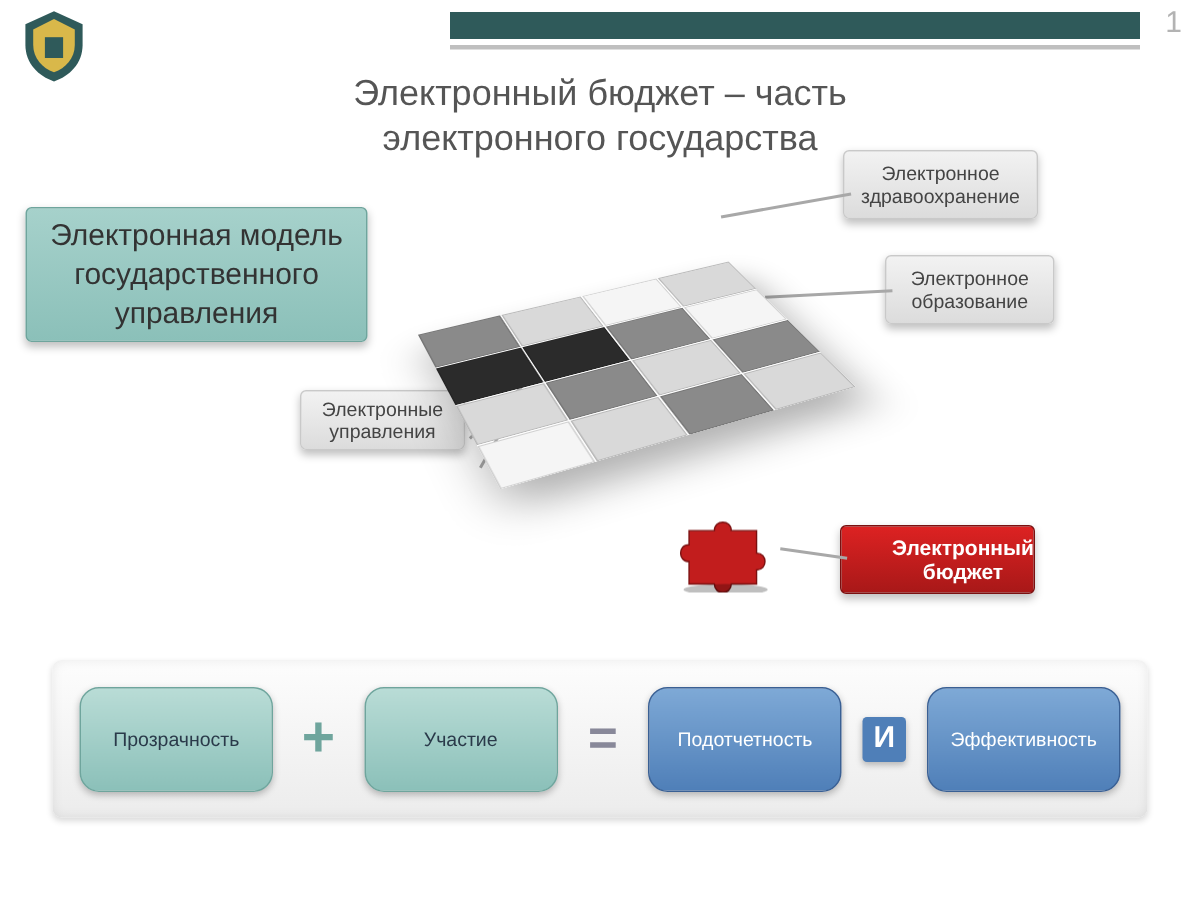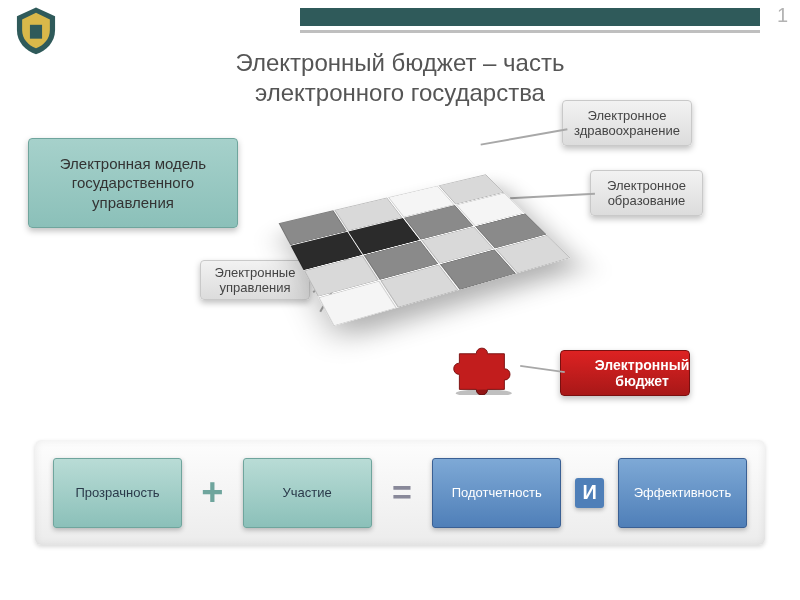--- a/index.html
+++ b/index.html
@@ -14,21 +14,21 @@
   .page-num { position: absolute; top: 4px; right: 12px; font-size: 20px; color: #b3b3b3; font-weight: 500; }
 
   .title { position: absolute; top: 48px; left: 180px; width: 440px; text-align: center; font-size: 24px; color: #555; line-height: 1.25; }
 
   
   .box { position: absolute; border-radius: 4px; text-align: center; display: flex; align-items: center; justify-content: center; padding: 6px 10px; box-shadow: 0 3px 6px rgba(0,0,0,0.25); font-size: 14px; color: #444; }
   .box-teal { background: linear-gradient(#a6d1cb, #8bc0b9); border: 1px solid #6fa59d; color: #333; }
   .box-gray { background: linear-gradient(#f2f2f2, #dcdcdc); border: 1px solid #c9c9c9; font-size: 13px; }
   .box-red  { background: linear-gradient(#d22, #a81818); border: 1px solid #7a1010; color: #fff; font-weight: 600; font-size: 14px; padding-left: 44px; }
 
-  .b-model   { top: 138px; left: 28px;  width: 210px; height: 90px; font-size: 15px; line-height: 1.3; }
+  .b-model   { top: 138px; left: 17px;  width: 228px; height: 90px; font-size: 20px; line-height: 1.3; }
   .b-health  { top: 100px; left: 562px; width: 130px; height: 46px; }
   .b-edu     { top: 170px; left: 590px; width: 113px; height: 46px; }
   .b-serv    { top: 260px; left: 200px; width: 110px; height: 40px; }
   .b-budget  { top: 350px; left: 560px; width: 130px; height: 46px; }
 
   
   .puzzle-wrap { position: absolute; top: 150px; left: 300px; width: 300px; height: 200px; perspective: 800px; }
   .puzzle { width: 240px; height: 180px; transform: rotateX(55deg) rotateZ(-25deg); transform-style: preserve-3d; display: grid; grid-template-columns: repeat(4,1fr); grid-template-rows: repeat(4,1fr); gap: 1px; box-shadow: 0 20px 30px rgba(0,0,0,0.3); }
   .pz { border: 1px solid rgba(0,0,0,0.15); }
   .pz.d { background: #2b2b2b; }
@@ -40,21 +40,21 @@
   
   .line { position: absolute; background: #a8a8a8; height: 1.5px; }
   .ln1 { top: 136px; left: 480px; width: 88px; transform: rotate(-10deg); }
   .ln2 { top: 195px; left: 510px; width: 85px; transform: rotate(-3deg); }
   .ln3a { top: 272px; left: 305px; width: 55px; transform: rotate(-45deg); }
   .ln3b { top: 285px; left: 305px; width: 60px; transform: rotate(-60deg); }
   .ln4 { top: 368px; left: 520px; width: 45px; transform: rotate(8deg); }
 
   
   .panel { position: absolute; top: 440px; left: 35px; width: 730px; height: 105px; background: linear-gradient(#fdfdfd,#ececec); border-radius: 6px; box-shadow: inset 0 0 8px rgba(0,0,0,0.08), 0 2px 4px rgba(0,0,0,0.15); display: flex; align-items: center; justify-content: center; gap: 14px; padding: 0 18px; }
-  .eq-box { width: 135px; height: 70px; border-radius: 3px; display: flex; align-items: center; justify-content: center; font-size: 13px; color: #2a3a4a; box-shadow: 0 2px 5px rgba(0,0,0,0.25); }
+  .eq-box { width: 135px; height: 70px; border-radius: 13px; display: flex; align-items: center; justify-content: center; font-size: 13px; color: #2a3a4a; box-shadow: 0 2px 5px rgba(0,0,0,0.25); }
   .eq-teal { background: linear-gradient(#b9dcd6,#8bc0b9); border: 1px solid #6fa59d; }
   .eq-blue { background: linear-gradient(#7ea9d6,#4f7fb8); border: 1px solid #3a6094; color: #fff; }
   .op { width: 34px; height: 34px; display: flex; align-items: center; justify-content: center; font-weight: 700; }
   .op-plus { color: #6fa59d; font-size: 38px; }
   .op-eq   { color: #889; font-size: 34px; }
   .op-and  { background: #4f7fb8; color: #fff; border-radius: 3px; font-size: 20px; width: 30px; height: 30px; box-shadow: 0 2px 4px rgba(0,0,0,0.25); }
 </style>
 </head>
 <body>
 

